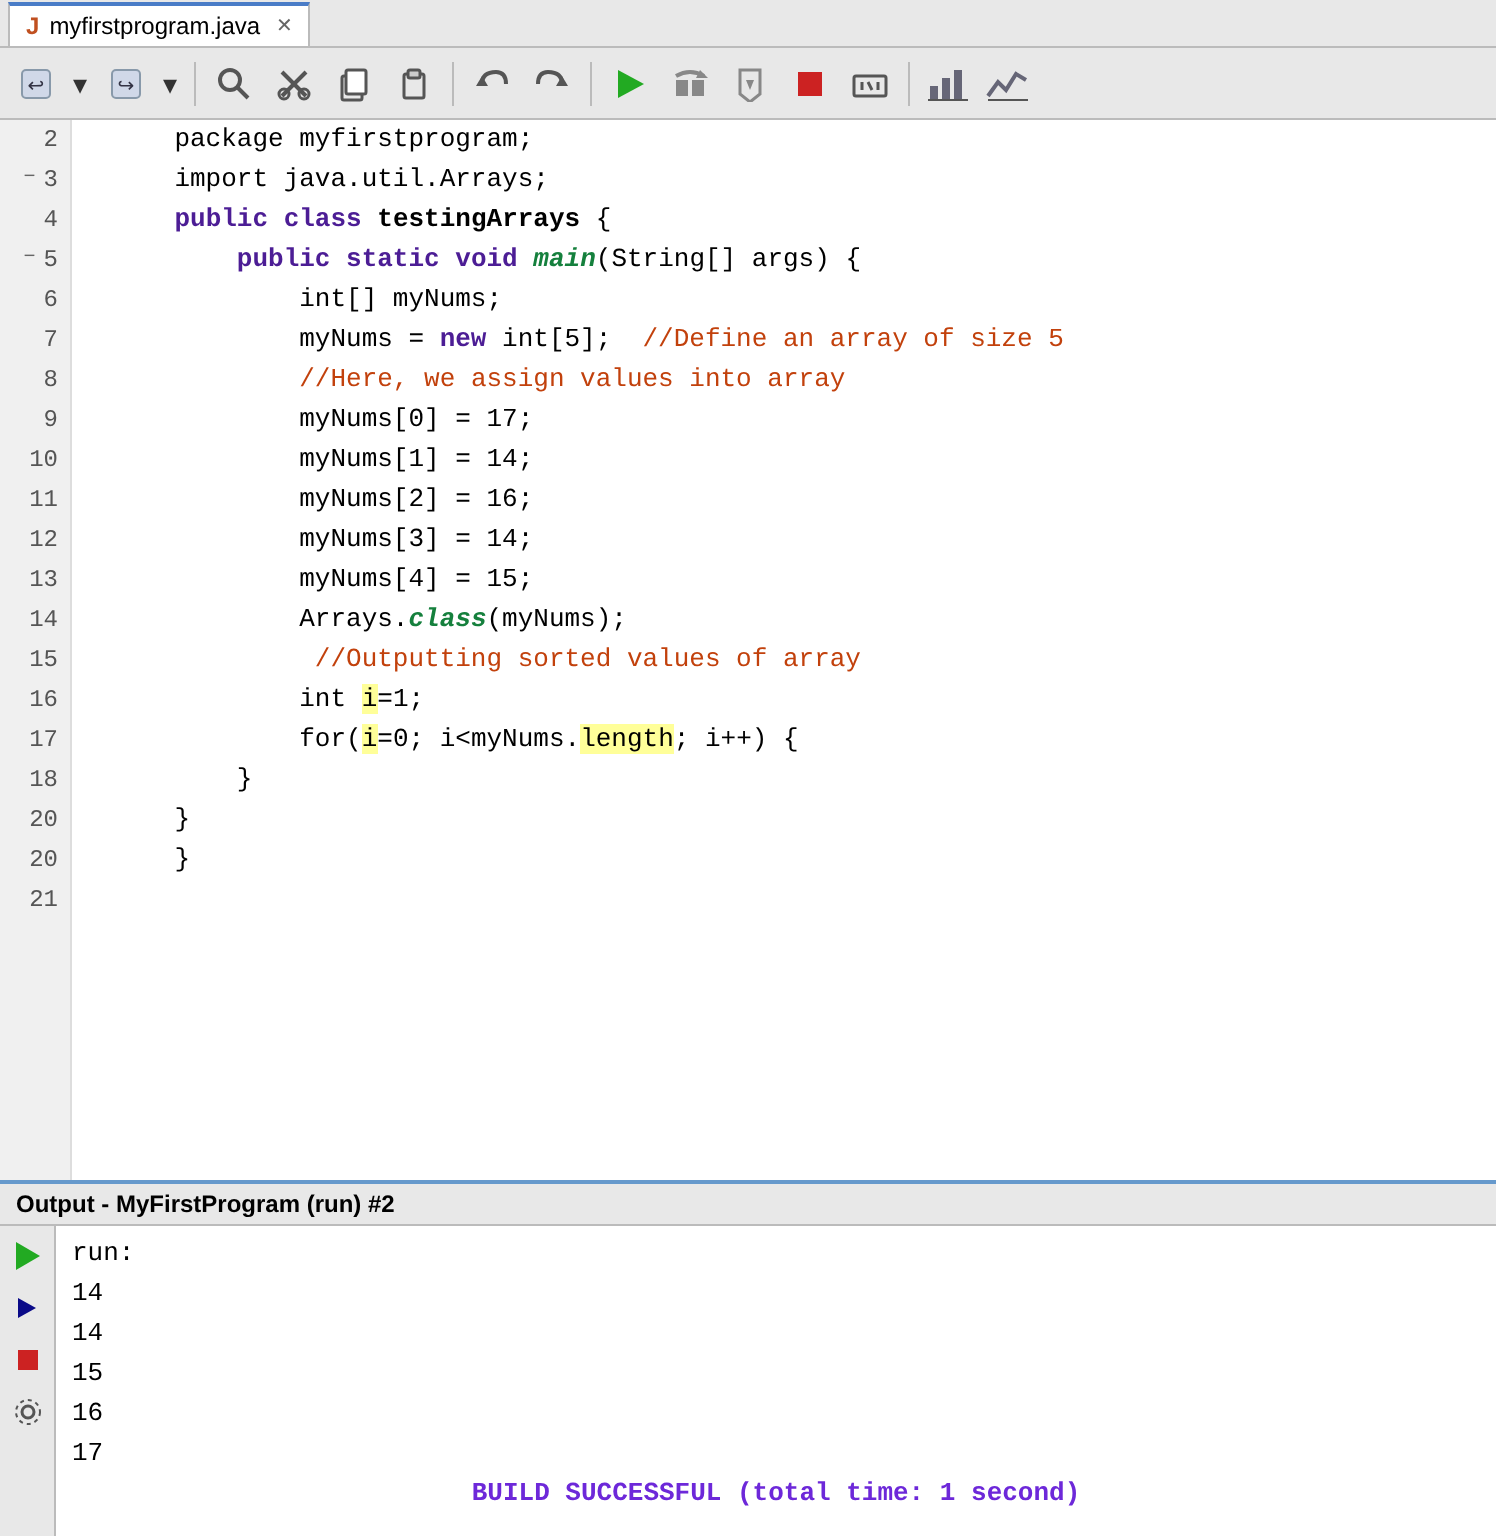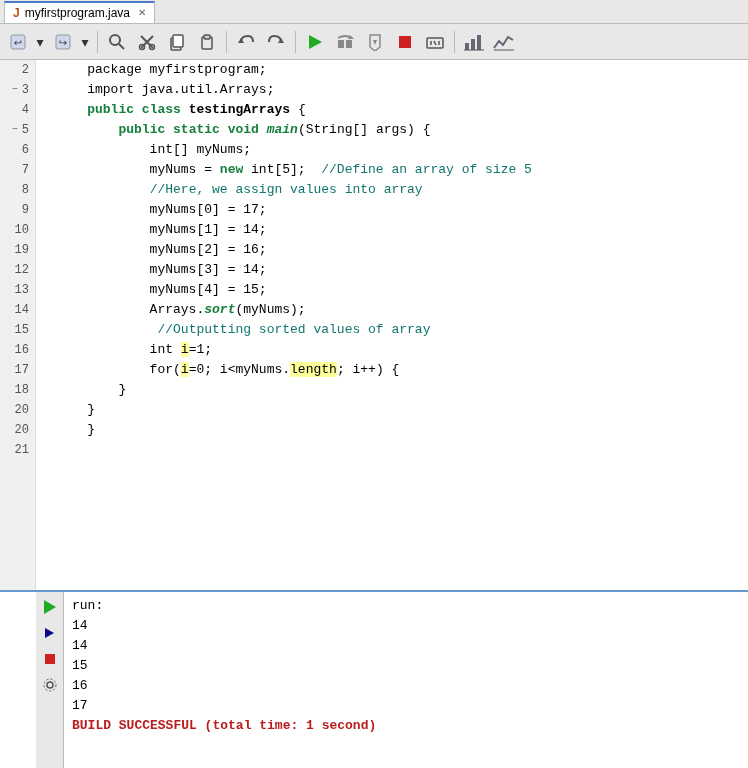--- a/index.html
+++ b/index.html
@@ -124,24 +124,24 @@
     }
     .code-line {
       height: 20px;
       line-height: 20px;
       padding: 0 20px;
       white-space: pre;
       font-size: 13px;
     }
 
     
-    .kw { color: #15803d; font-weight: bold; }
+    .kw { color: #4c1d95; font-weight: bold; }
     .class-name { color: #000; font-weight: bold; }
     .method { color: #15803d; font-weight: bold; font-style: italic; }
-    .comment { color: #0f766e; font-family: Liberation Mono, monospace; }
+    .comment { color: #c2410c; font-family: Liberation Mono, monospace; }
     .highlight-yellow { background-color: #ffff99; }
     .out-blue { color: #0000ff; font-weight: bold; }
 
     
     .output-panel {
       border-top: 2px solid #6699cc;
       background: #fff;
       height: 178px;
       display: flex;
       flex-direction: column;
@@ -154,21 +154,20 @@
       font-family: Arial, sans-serif;
       font-weight: bold;
       color: #000;
       display: flex;
       align-items: center;
     }
     .output-content {
       display: flex;
       flex: 1;
       overflow: hidden;
-      margin-left: 36px;
     }
     .output-sidebar {
       width: 28px;
       background: #e8e8e8;
       border-right: 1px solid #bbb;
       display: flex;
       flex-direction: column;
       align-items: center;
       padding: 4px 0;
       gap: 4px;
@@ -184,21 +183,21 @@
       border: none;
     }
     .output-text {
       flex: 1;
       padding: 4px 8px;
       font-family: 'Courier New', Courier, monospace;
       font-size: 13px;
       line-height: 20px;
       overflow-y: auto;
     }
-    .success-text { color: #b91c1c; font-weight: bold; }
+    .success-text { color: #6d28d9; font-weight: bold; text-align: center; }
 
     
     .play-tri {
       width: 0;
       height: 0;
       border-top: 7px solid transparent;
       border-bottom: 7px solid transparent;
       border-left: 12px solid #22aa22;
     }
     .play-tri-small {
@@ -376,21 +375,21 @@
       <div class="line-number">
         <span>8</span>
       </div>
       <div class="line-number">
         <span>9</span>
       </div>
       <div class="line-number">
         <span>10</span>
       </div>
       <div class="line-number">
-        <span>19</span>
+        <span>11</span>
       </div>
       <div class="line-number">
         <span>12</span>
       </div>
       <div class="line-number">
         <span>13</span>
       </div>
       <div class="line-number">
         <span>14</span>
       </div>
@@ -422,31 +421,34 @@
       <div class="code-line"><span>    </span><span class="kw">public class</span><span> </span><span class="class-name">testingArrays</span><span> {</span></div>
       <div class="code-line"><span>        </span><span class="kw">public static void</span><span> </span><span class="method">main</span><span>(String[] args) {</span></div>
       <div class="code-line"><span>            int[] myNums;</span></div>
       <div class="code-line"><span>            myNums = </span><span class="kw">new</span><span> int[5];  </span><span class="comment">//Define an array of size 5</span></div>
       <div class="code-line"><span>            </span><span class="comment">//Here, we assign values into array</span></div>
       <div class="code-line"><span>            myNums[0] = 17;</span></div>
       <div class="code-line"><span>            myNums[1] = 14;</span></div>
       <div class="code-line"><span>            myNums[2] = 16;</span></div>
       <div class="code-line"><span>            myNums[3] = 14;</span></div>
       <div class="code-line"><span>            myNums[4] = 15;</span></div>
-      <div class="code-line"><span>            Arrays.</span><span class="method">sort</span><span>(myNums);</span></div>
+      <div class="code-line"><span>            Arrays.</span><span class="method">class</span><span>(myNums);</span></div>
       <div class="code-line"><span>             </span><span class="comment">//Outputting sorted values of array</span></div>
       <div class="code-line"><span>            int </span><span class="highlight-yellow">i</span><span>=1;</span></div>
       <div class="code-line"><span>            for(</span><span class="highlight-yellow">i</span><span>=0; i&lt;myNums.</span><span class="highlight-yellow">length</span><span>; i++) {</span></div>
       <div class="code-line"><span>        }</span></div>
       <div class="code-line"><span>    }</span></div>
       <div class="code-line"><span>    }</span></div>
     </div>
 </div>
 
 <div class="output-panel">
+  <div class="output-header">
+    <span>Output - MyFirstProgram (run) #2</span>
+  </div>
   <div class="output-content">
     <div class="output-sidebar">
       <button class="output-btn" title="Run">
         <div class="play-tri"></div>
       </button>
       <button class="output-btn" title="Debug">
         <div class="play-tri-small" style="border-left-color:#0a0a88;"></div>
       </button>
       <button class="output-btn" title="Stop">
         <div class="stop-sq" style="width:10px;height:10px;"></div>

